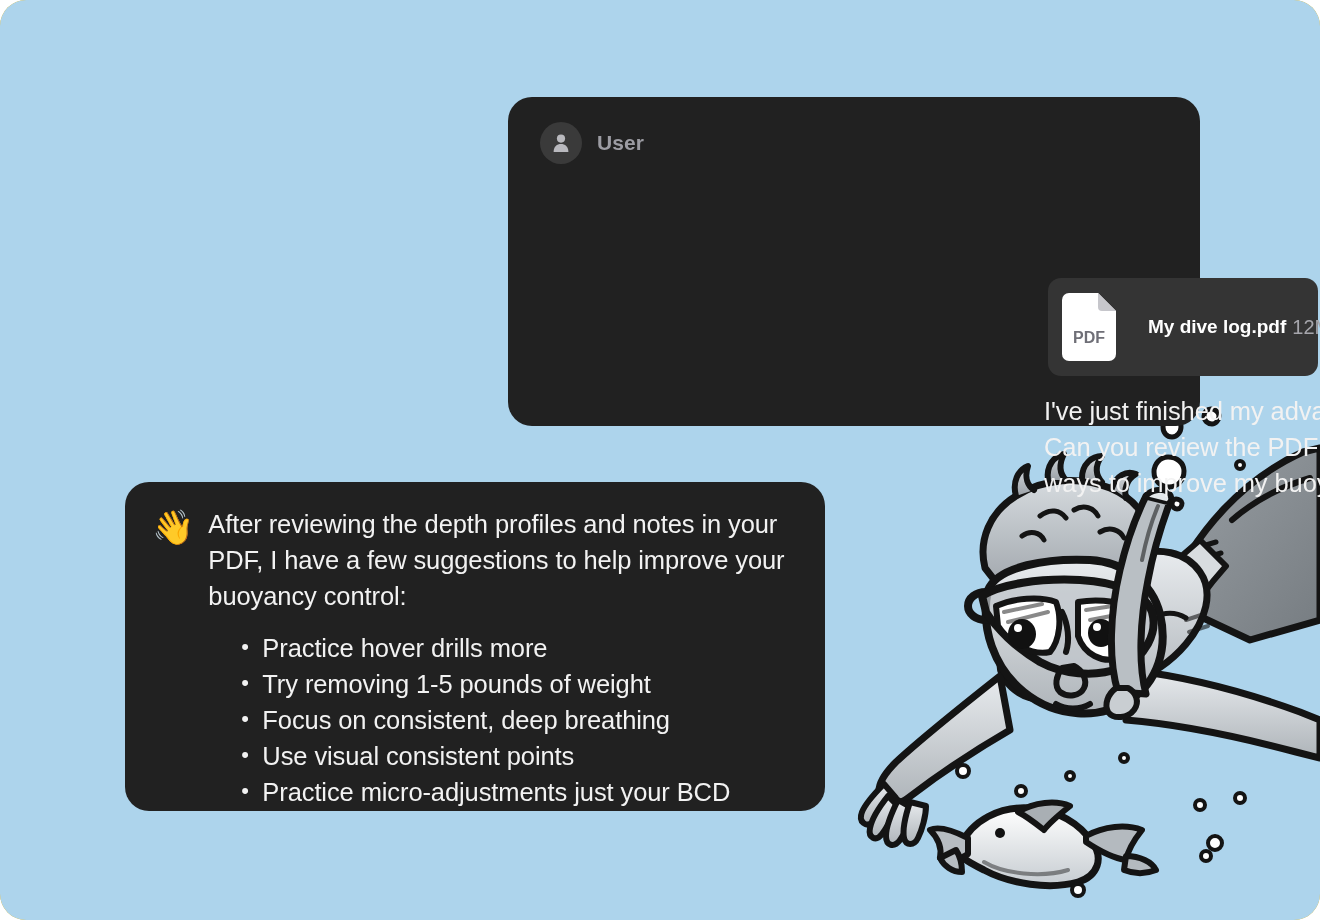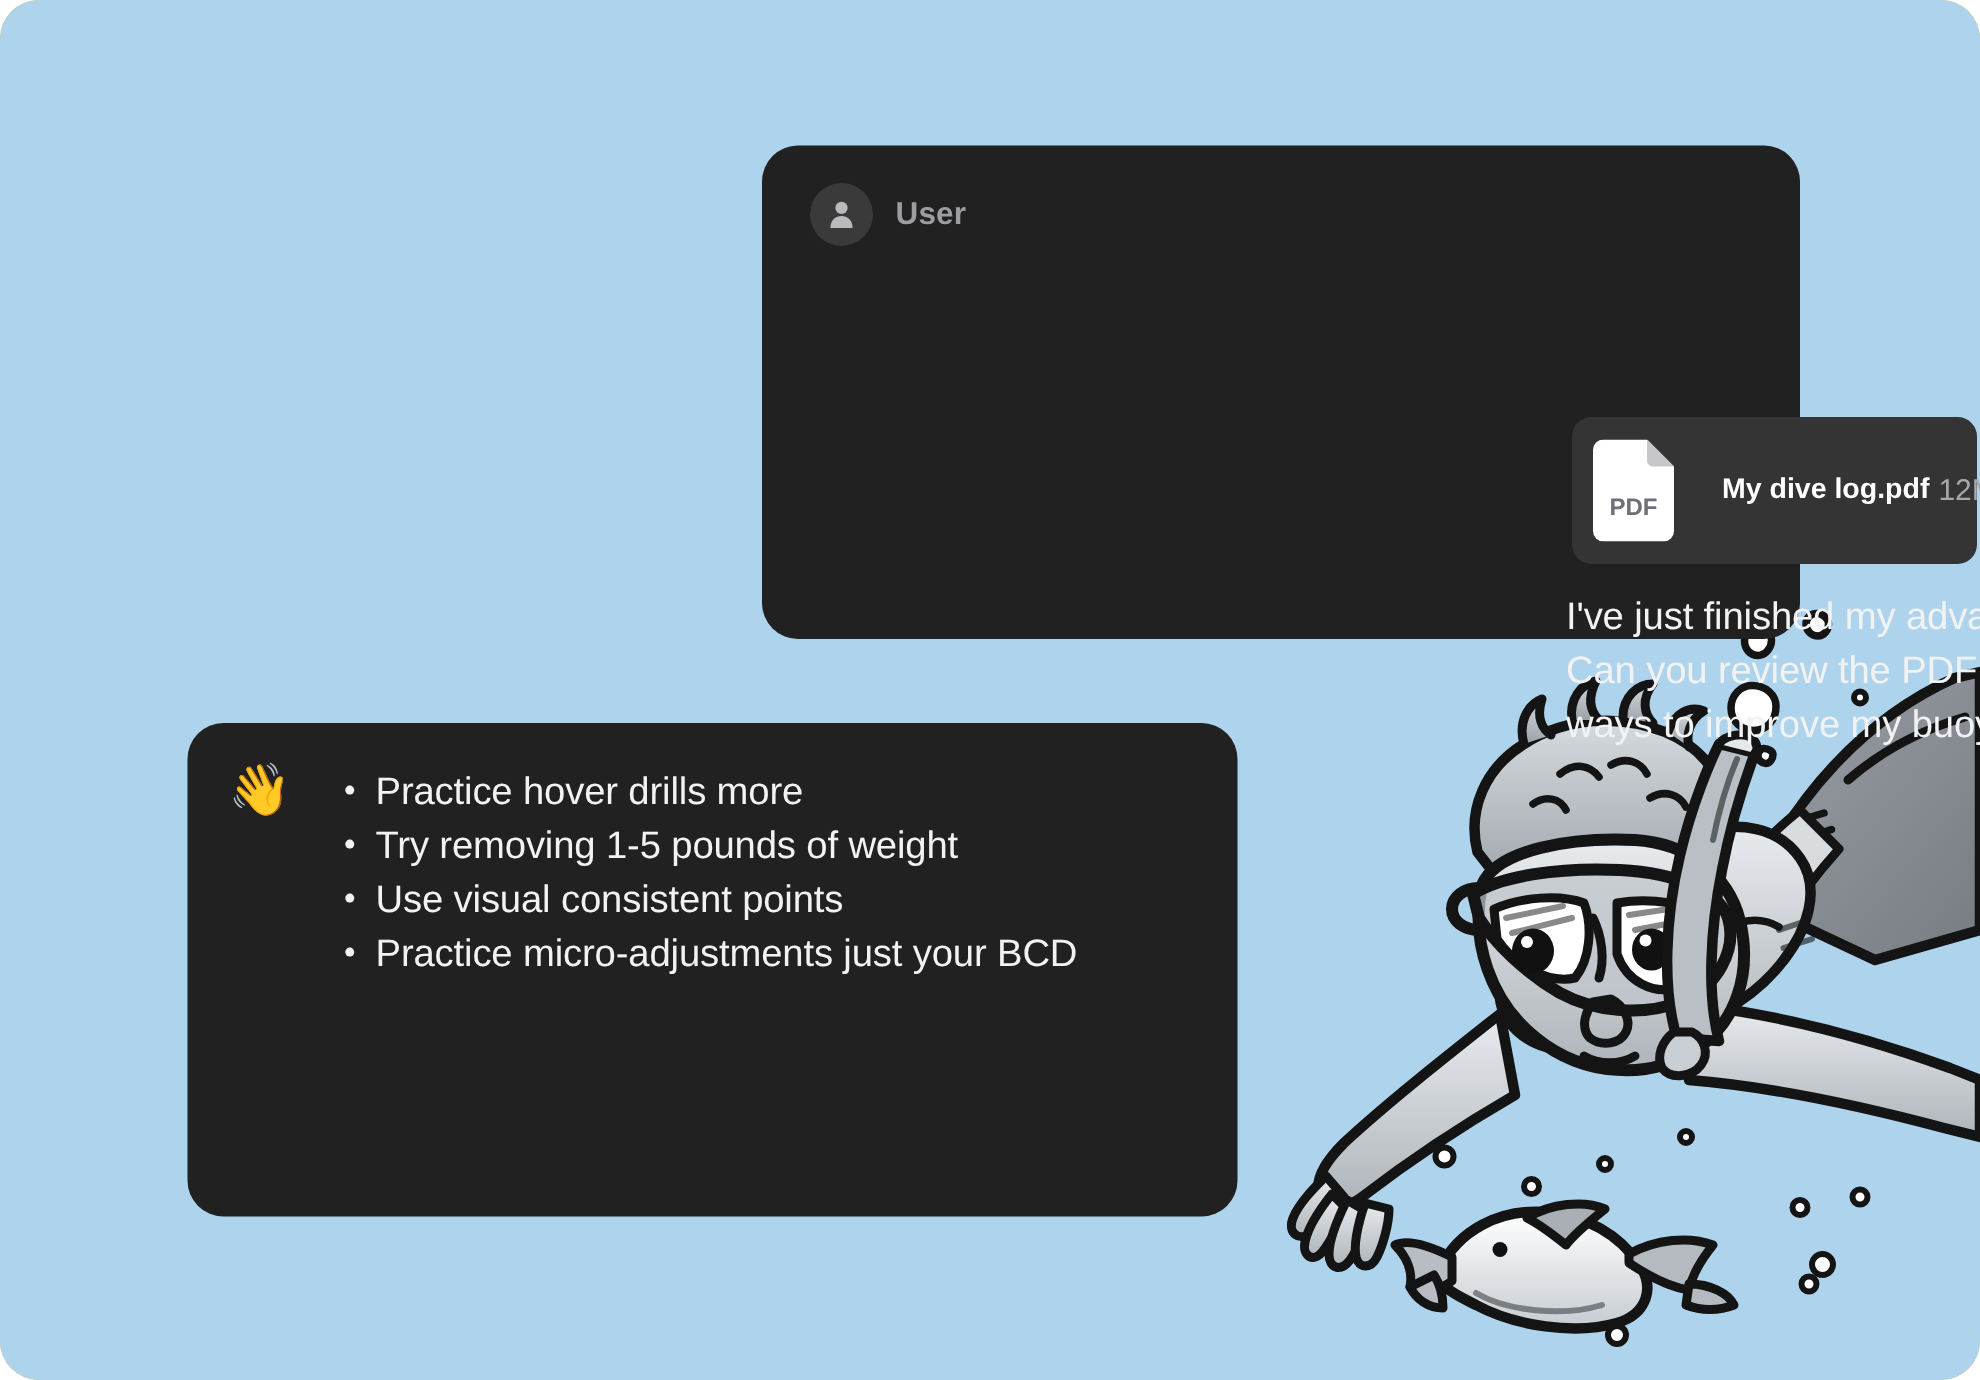--- a/index.html
+++ b/index.html
@@ -131,21 +131,21 @@
     flex: none;
   }
   .assistant-body {
     color: #F2F2F2;
     font-size: 25.5px;
     line-height: 36px;
     letter-spacing: -.1px;
   }
   .assistant-body p { margin: 0; }
   .assistant-body ul {
-    margin: 4px;
+    margin: 16px;
     padding: 0 0 0 38px;
     list-style: none;
   }
   .assistant-body li {
     position: relative;
     padding-left: 0;
   }
   .assistant-body li::before {
     content: "\2022";
     position: absolute;
@@ -329,23 +329,25 @@
       </span>
     </div>
 
     <div class="user-text">I've just finished my advanced open water diving course. Can you review the PDF of my dive log and suggest ways to improve my buoyancy control?</div>
   </div>
 
   <div class="bubble" id="assistant-bubble">
     <div class="assistant-inner">
       <span class="wave-emoji">👋</span>
       <div class="assistant-body">
+        <p>After reviewing the depth profiles and notes in your PDF, I have a few suggestions to help improve your buoyancy control:</p>
         <ul>
           <li>Practice hover drills more</li>
           <li>Try removing 1-5 pounds of weight</li>
+          <li>Focus on consistent, deep breathing</li>
           <li>Use visual consistent points</li>
           <li>Practice micro-adjustments just your BCD</li>
         </ul>
       </div>
     </div>
   </div>
 
 </div>
 
 </body></html>

